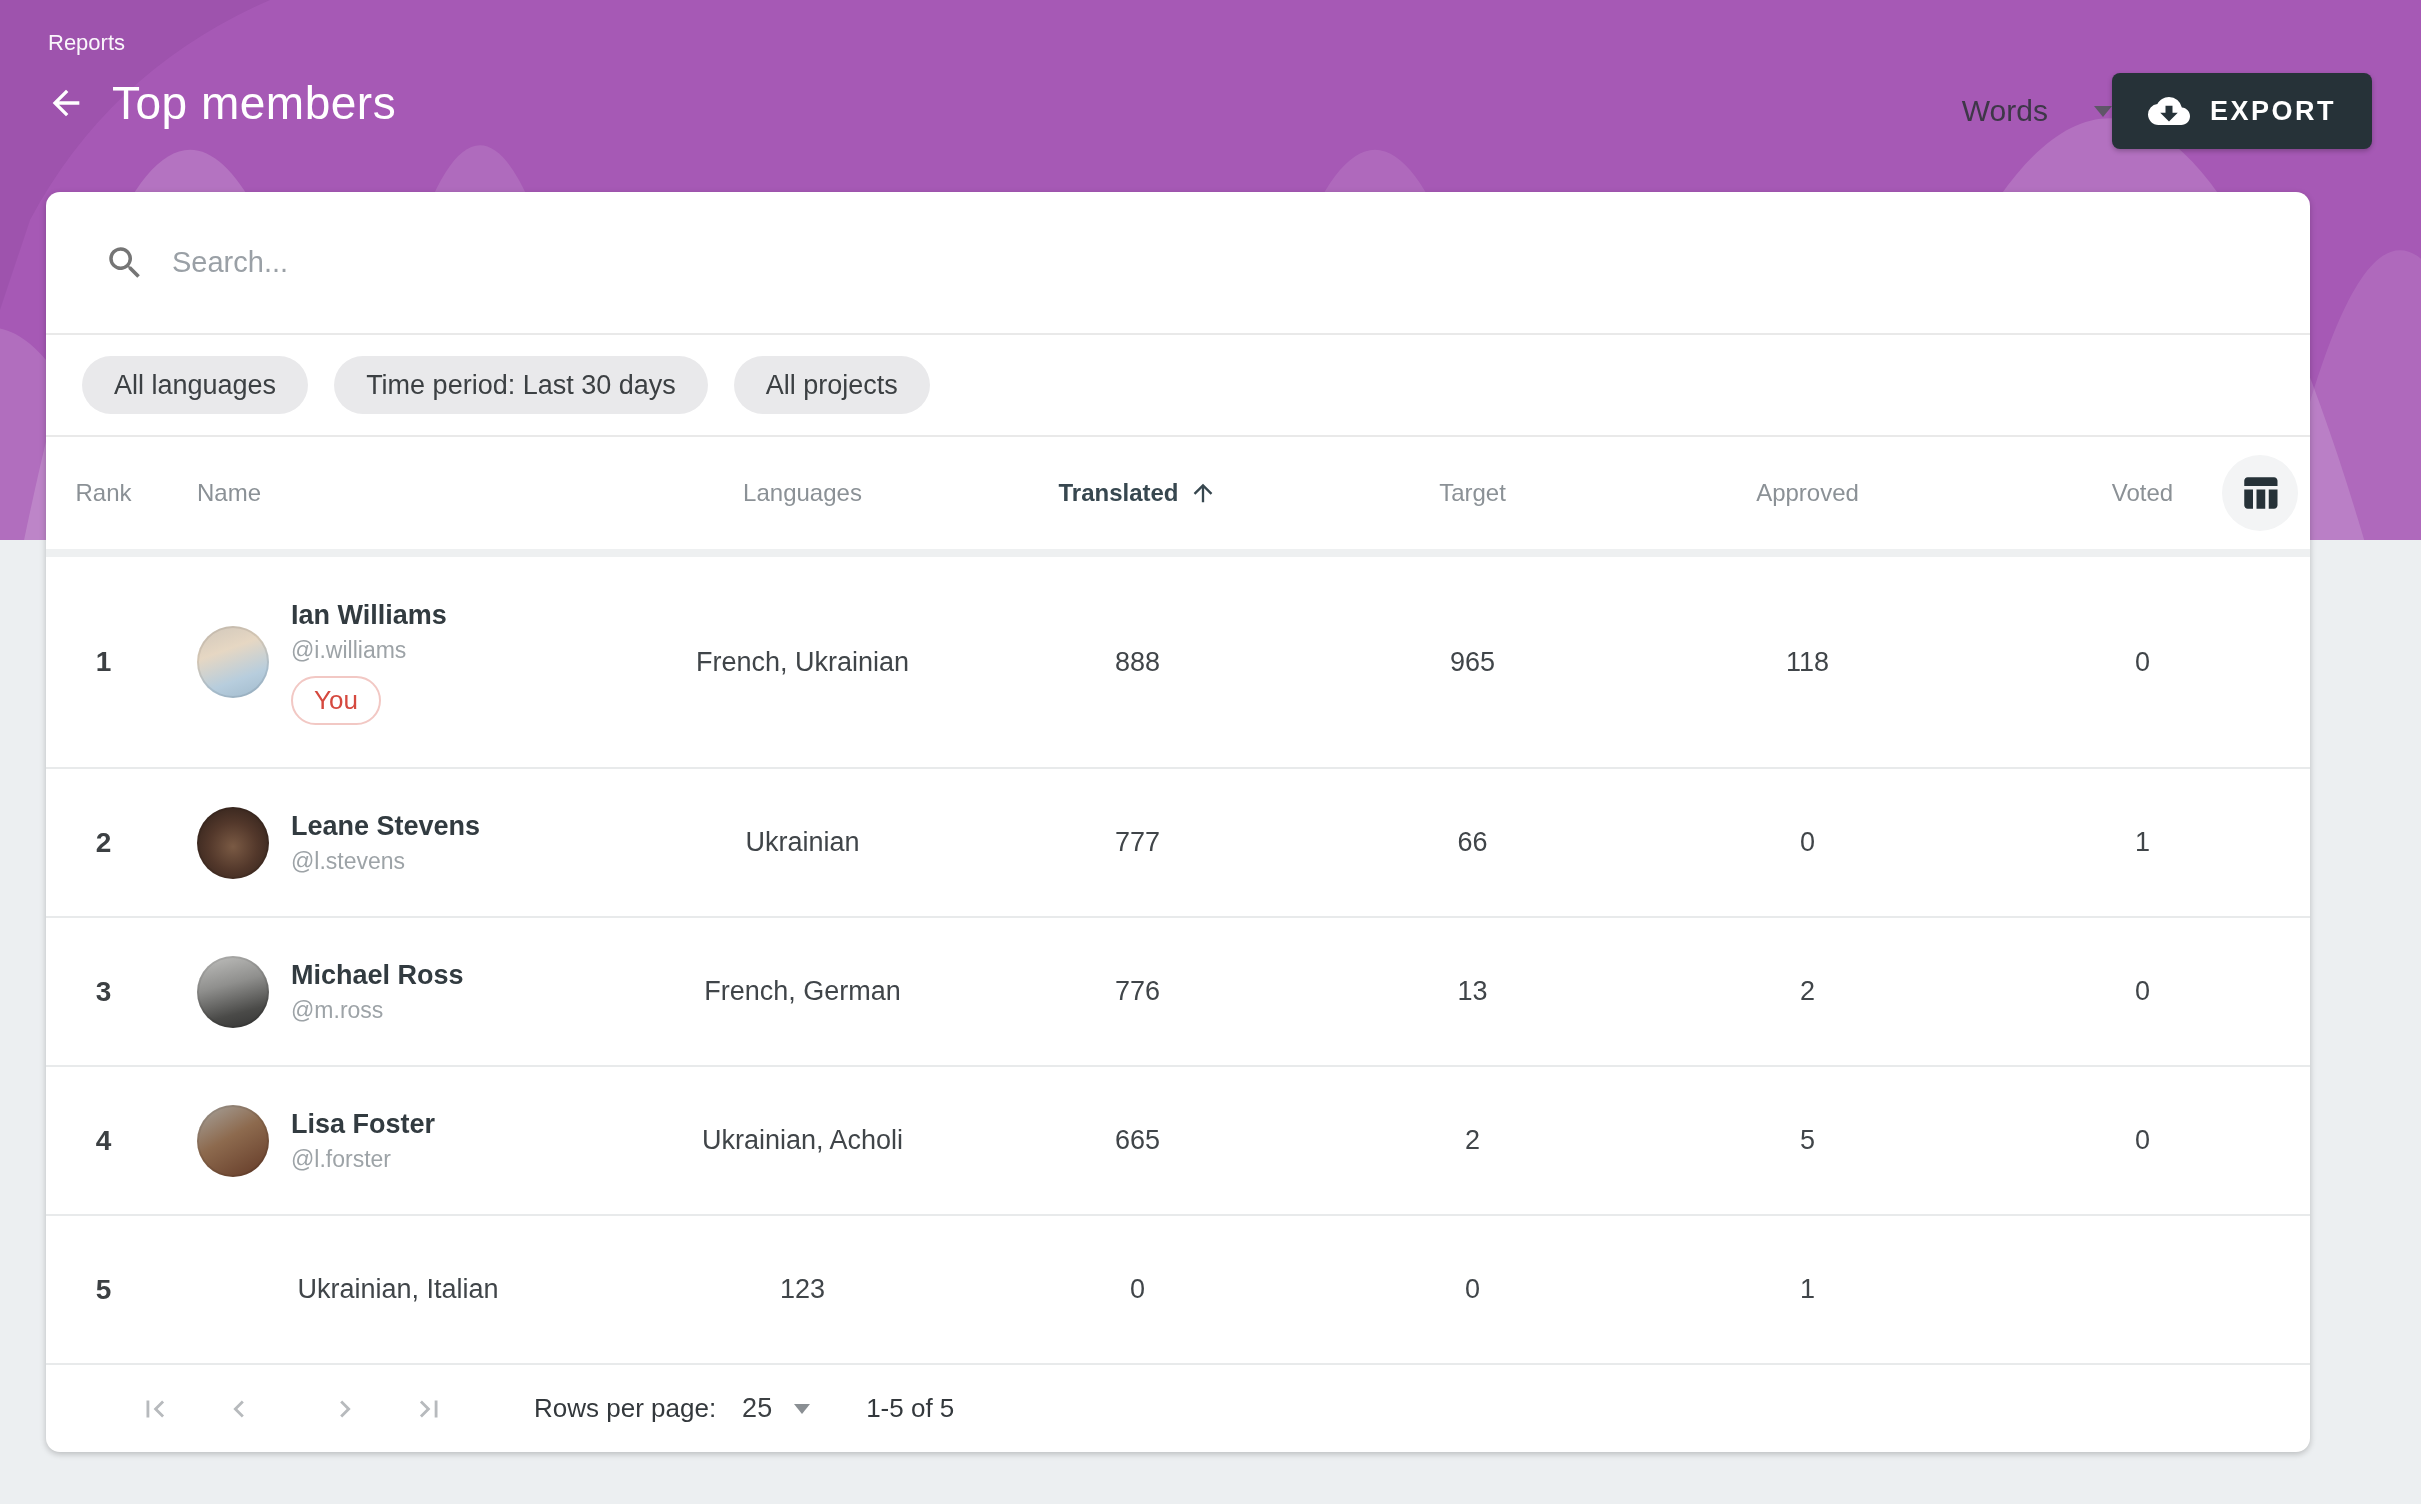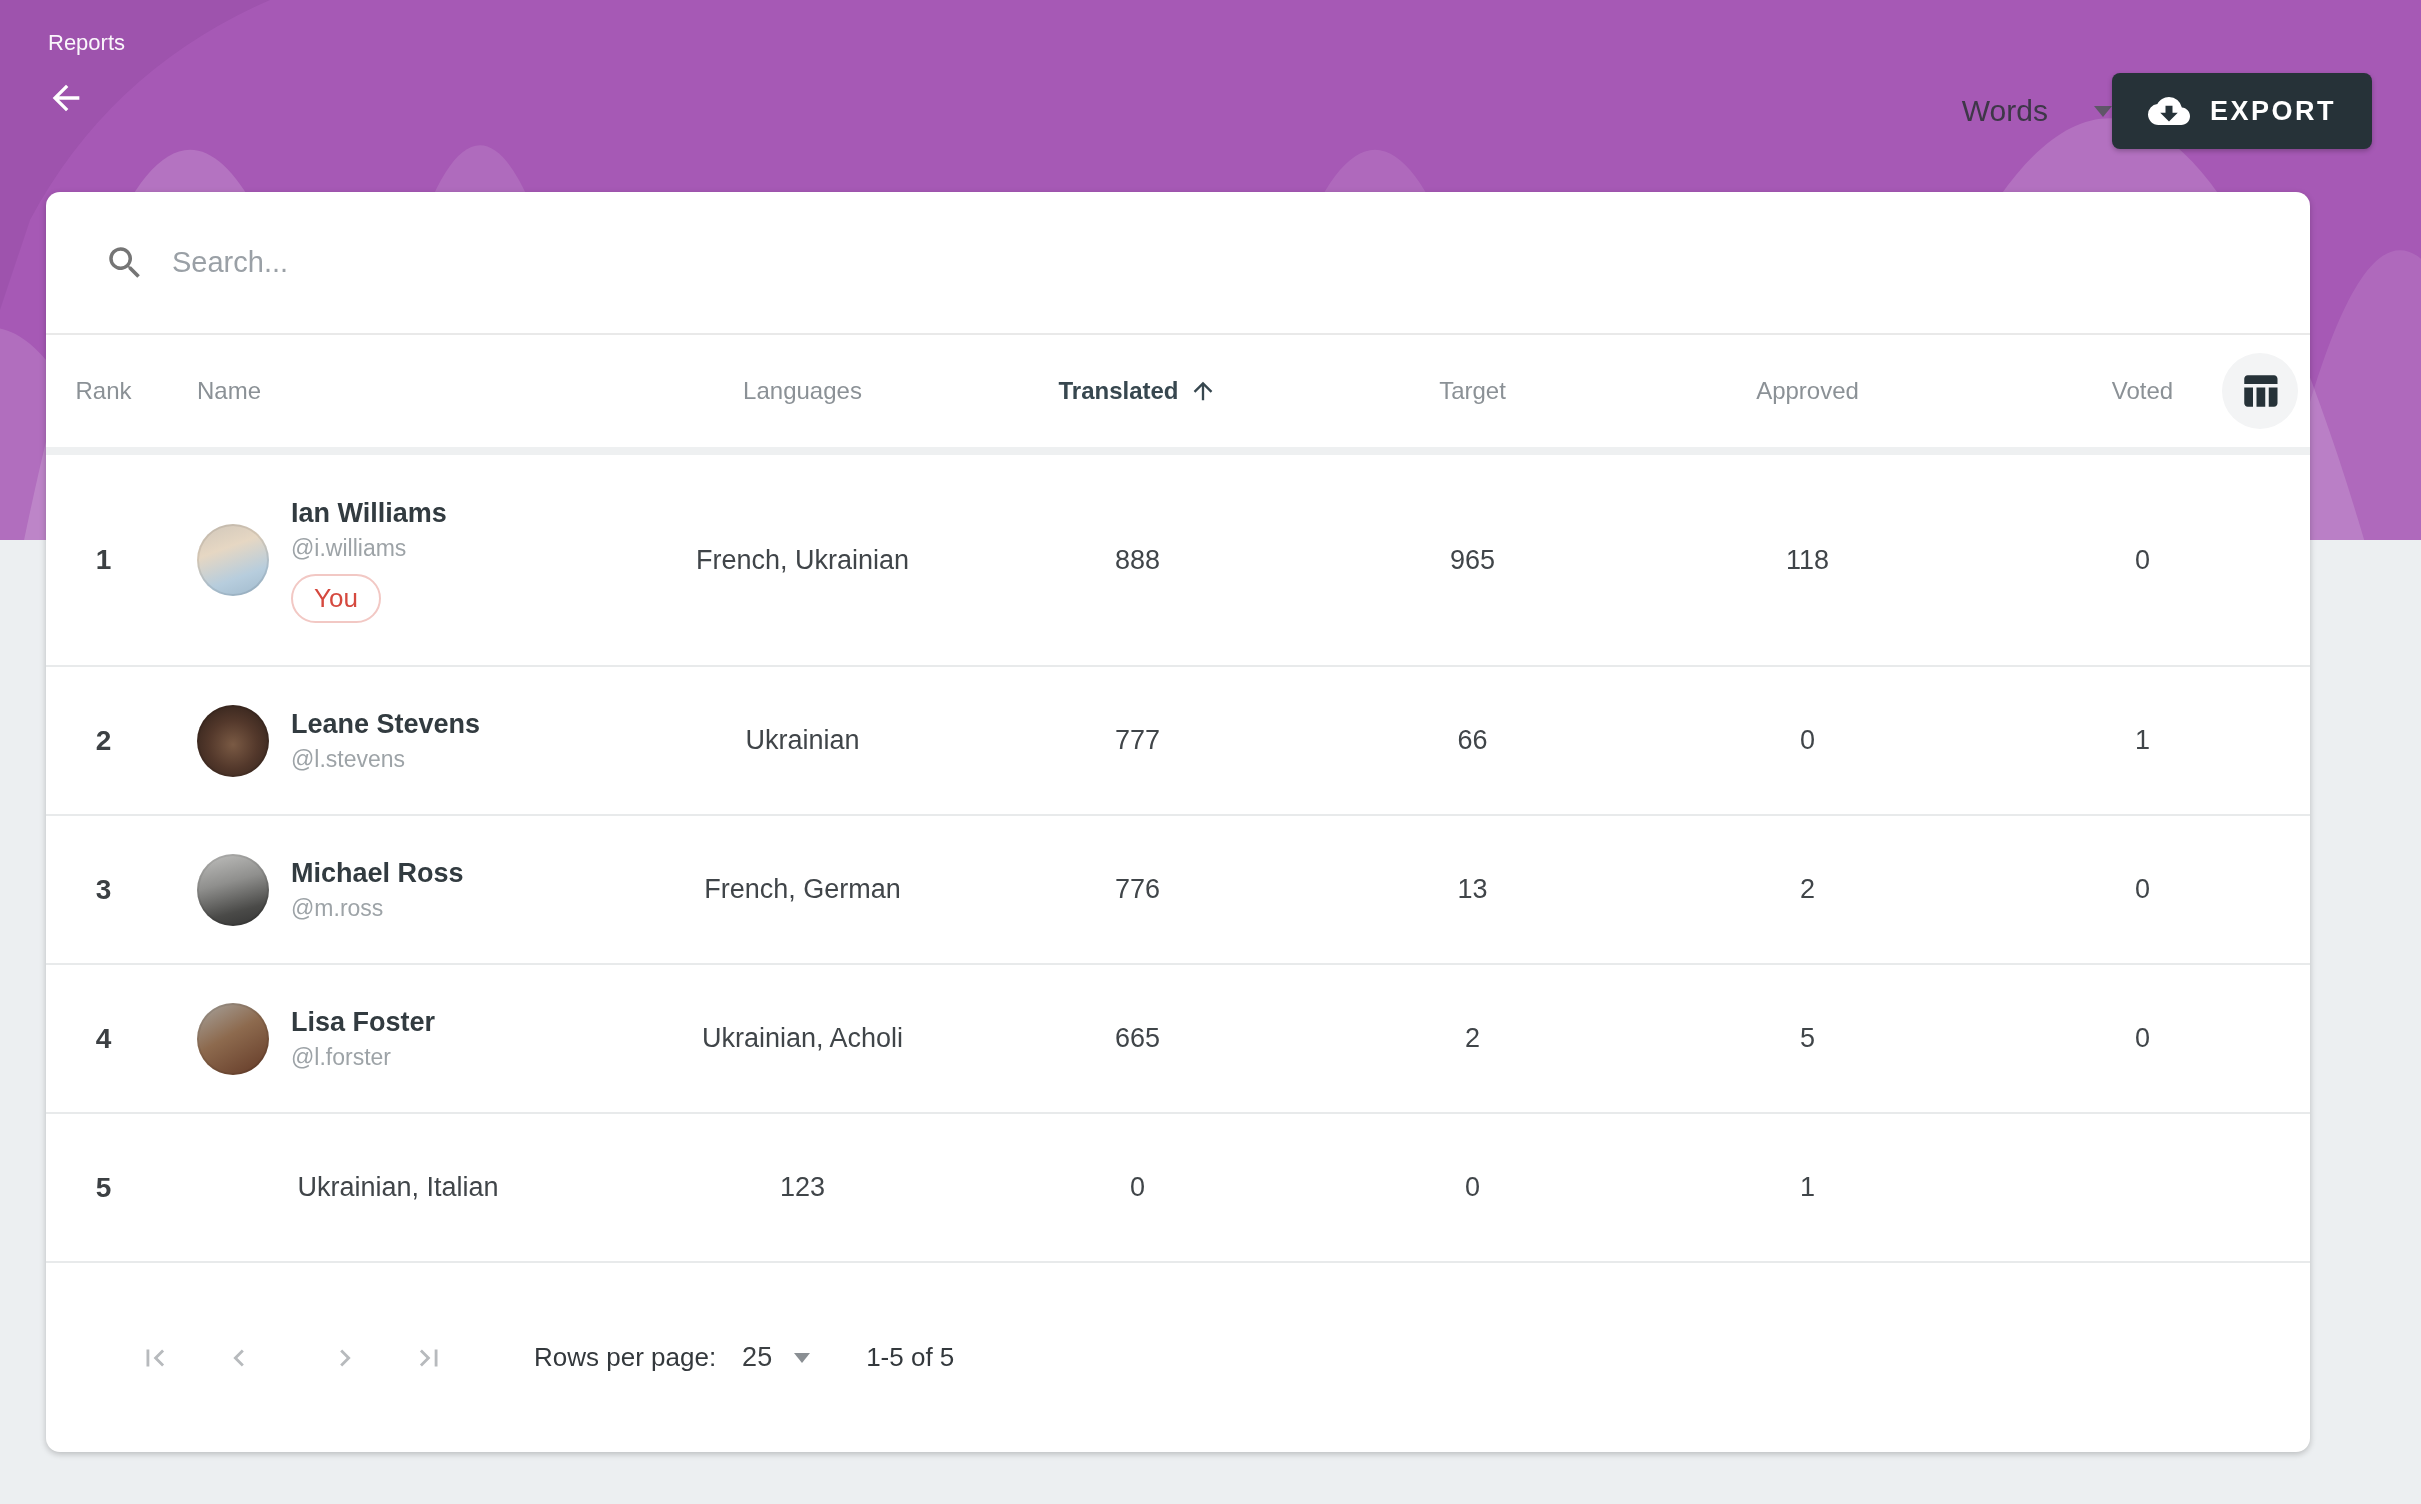--- a/index.html
+++ b/index.html
@@ -155,20 +155,21 @@
   </svg>
 
   <div class="breadcrumb">Reports</div>
 
   <div class="title-row">
     <div class="back-btn">
       <svg width="40" height="40" viewBox="0 0 24 24">
         <path d="M20 11H7.83l5.59-5.59L12 4l-8 8 8 8 1.41-1.41L7.83 13H20v-2z" fill="#ffffff"></path>
       </svg>
     </div>
+    <div class="page-title">Top members</div>
   </div>
 
   <div class="header-right">
     <div class="unit-dropdown">
       <span class="unit-label">Words</span>
       <span class="caret"></span>
     </div>
     <div class="export-btn">
       <svg width="42" height="32" viewBox="0 0 24 18">
         <path d="M19.35 7.04A7.49 7.49 0 0 0 12 1C9.11 1 6.6 2.64 5.35 5.04A5.994 5.994 0 0 0 0 11c0 3.31 2.69 6 6 6h13c2.76 0 5-2.24 5-5 0-2.64-2.05-4.78-4.65-4.96zM17 10l-5 5-5-5h3V6h4v4h3z" fill="#ffffff"></path>
@@ -180,20 +181,25 @@
 
 <div class="card">
 
   <div class="search-row">
     <svg class="search-icon" viewBox="0 0 24 24">
       <path d="M15.5 14h-.79l-.28-.27a6.5 6.5 0 1 0-.7.7l.27.28v.79l5 4.99L20.49 19l-4.99-5zm-6 0A4.5 4.5 0 1 1 14 9.5 4.5 4.5 0 0 1 9.5 14z" fill="#757575"></path>
     </svg>
     <input class="search-input" type="text" placeholder="Search..." style="">
   </div>
 
+  <div class="chips-row">
+    <div class="chip">All languages</div>
+    <div class="chip">Time period: Last 30 days</div>
+    <div class="chip">All projects</div>
+  </div>
 
   <div class="tgrid thead">
     <div class="th">Rank</div>
     <div class="th th-name">Name</div>
     <div class="th">Languages</div>
     <div class="th th-sorted">
       <span>Translated</span>
       <svg width="28" height="28" viewBox="0 0 24 24">
         <path d="M4 12l1.41 1.41L11 7.83V20h2V7.83l5.58 5.59L20 12l-8-8-8 8z" fill="#37474f"></path>
       </svg>

